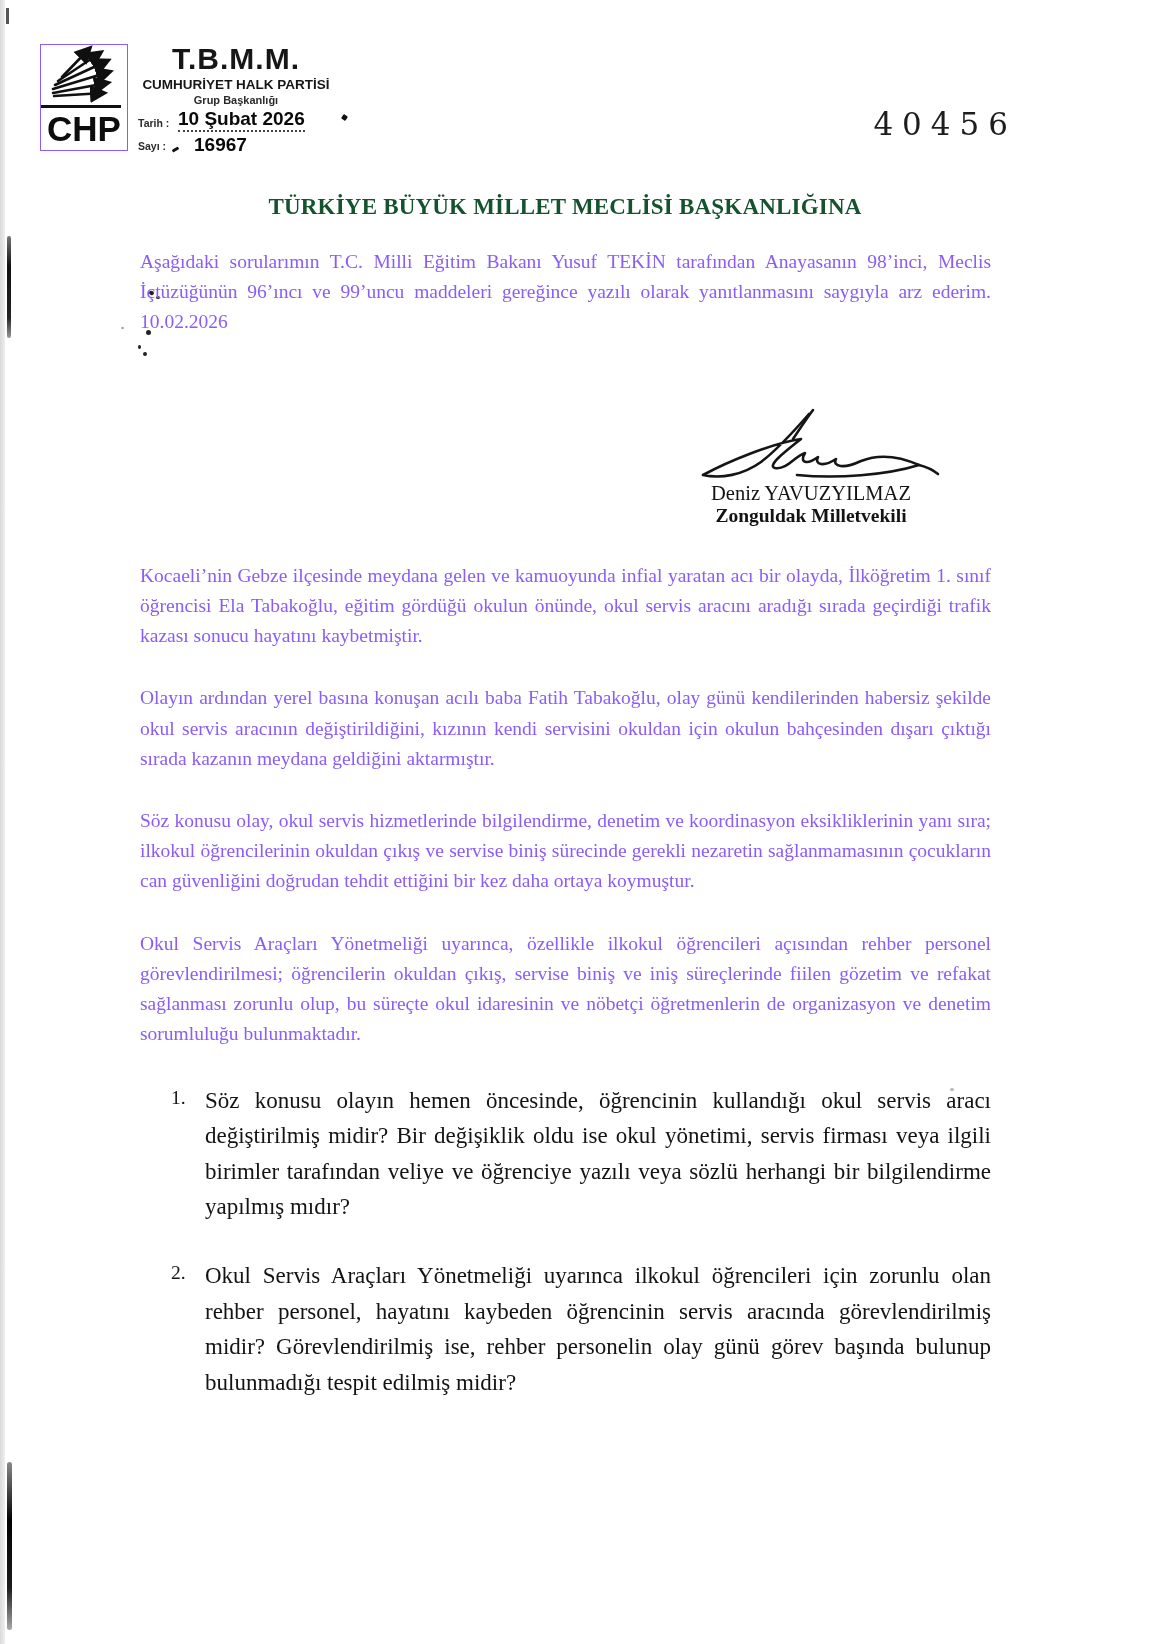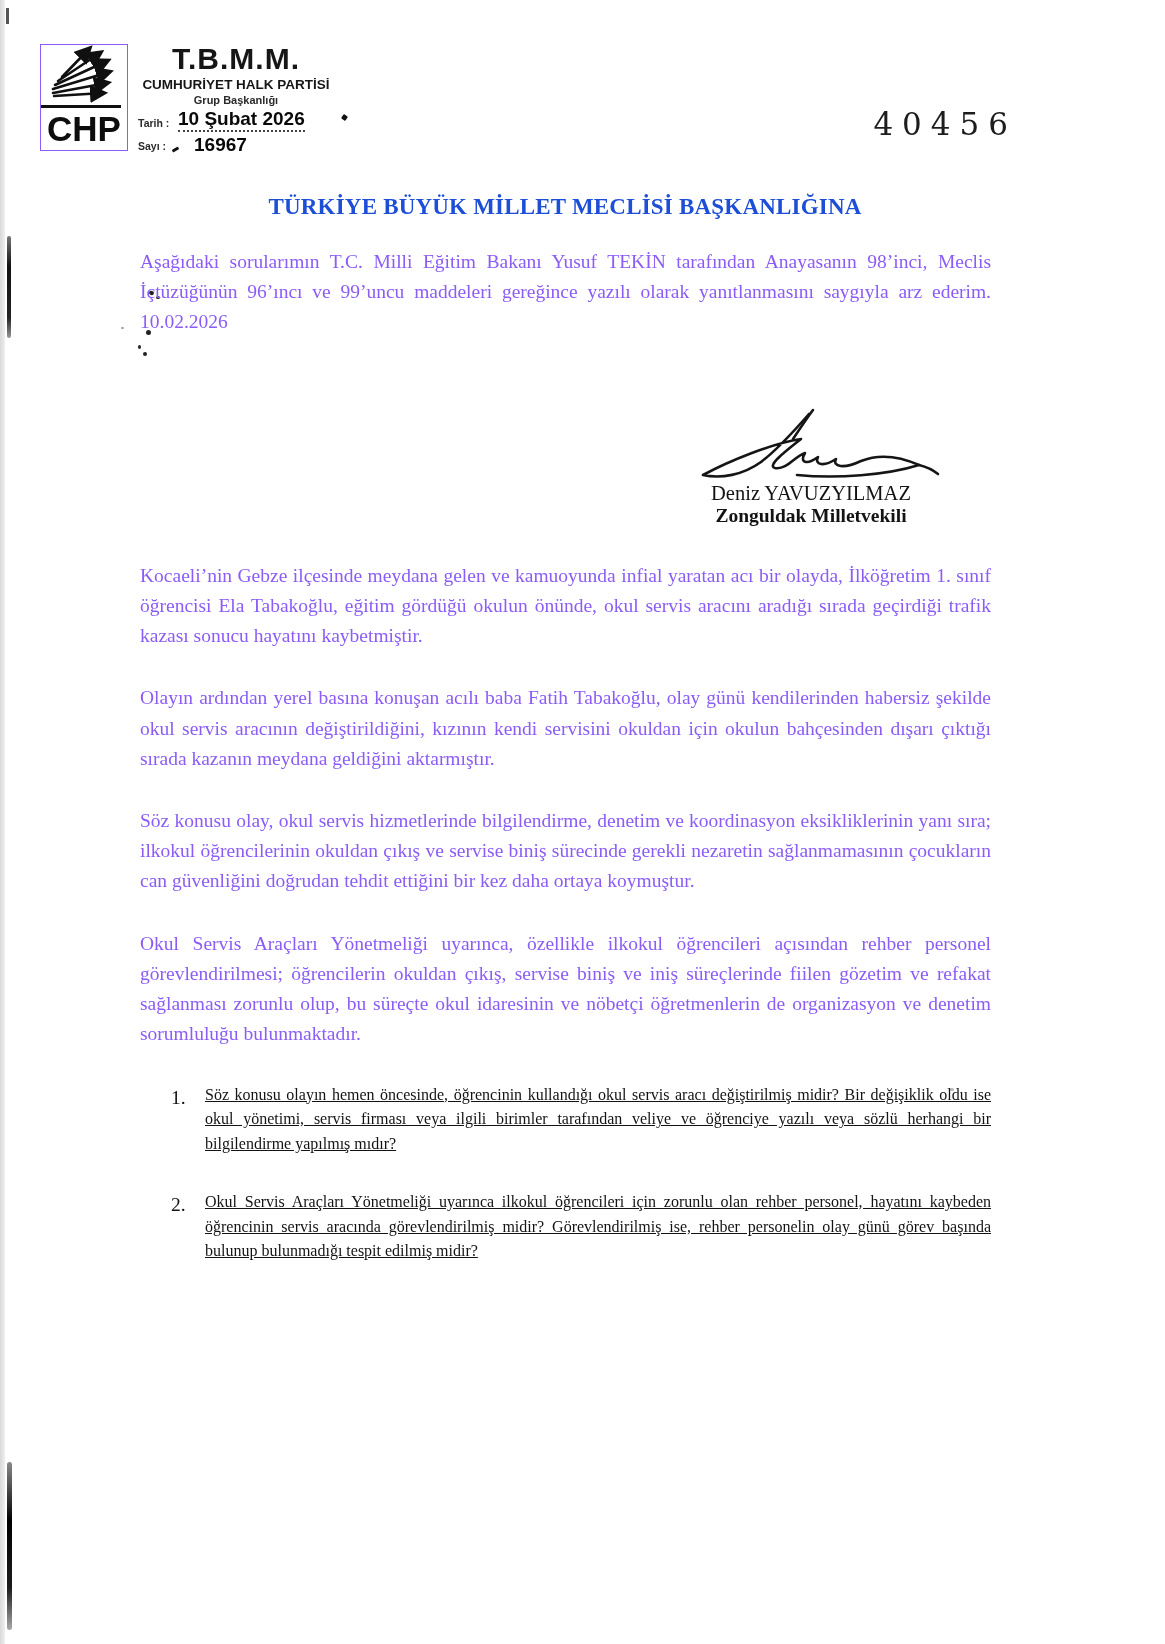--- a/index.html
+++ b/index.html
@@ -56,38 +56,38 @@
   .doc-number {
     position:absolute; top:106px; right:148px;
     font-family:"DejaVu Serif", serif;
     font-size:31px; letter-spacing:9px; color:#1d1d1d; font-weight:500;
   }
 
   
   .doc-title {
     position:absolute; left:140px; top:194px; width:850px;
     text-align:center; font-weight:bold; font-size:23px; letter-spacing:0.2px;
-    color:#1d4ed8; white-space:nowrap;
+    color:#14532d; white-space:nowrap;
   }
 
   
   .content { position:absolute; left:140px; top:247px; width:851px; }
   .content p { margin:0; text-align:justify; font-size:19.5px; line-height:1.55; color:#8b5cf6; }
   .intro {}
   .sig-block { width:300px; margin:70px 30px 0 auto; text-align:center; }
   .sig-scribble { display:block; margin:0 auto -4px auto; }
   .sig-name { font-weight:normal; font-size:20.5px; white-space:nowrap; }
   .sig-role { font-weight:bold; font-size:19.5px; white-space:nowrap; }
   .body-par { margin-top:32px !important; }
   .first-body { margin-top:34px !important; }
   .lead { margin-top:70px !important; text-align:left !important; }
   .questions { margin-top:4px; }
   .q-row { display:flex; margin-top:33px; padding-left:31px; }
   .q-num { flex:0 0 34px; font-size:19.5px; line-height:1.55; }
-  .q-text { flex:1; text-align:justify; font-size:16px; line-height:1.55;text-decoration:underline; }
+  .q-text { flex:1; text-align:justify; font-size:23px; line-height:1.55; }
 </style>
 </head>
 <body>
 
 <div class="page">
 
   <div class="edge-band"></div>
   <div class="edge-tick"></div>
   <div class="edge-bar-top"></div>
   <div class="edge-bar-bottom"></div>

